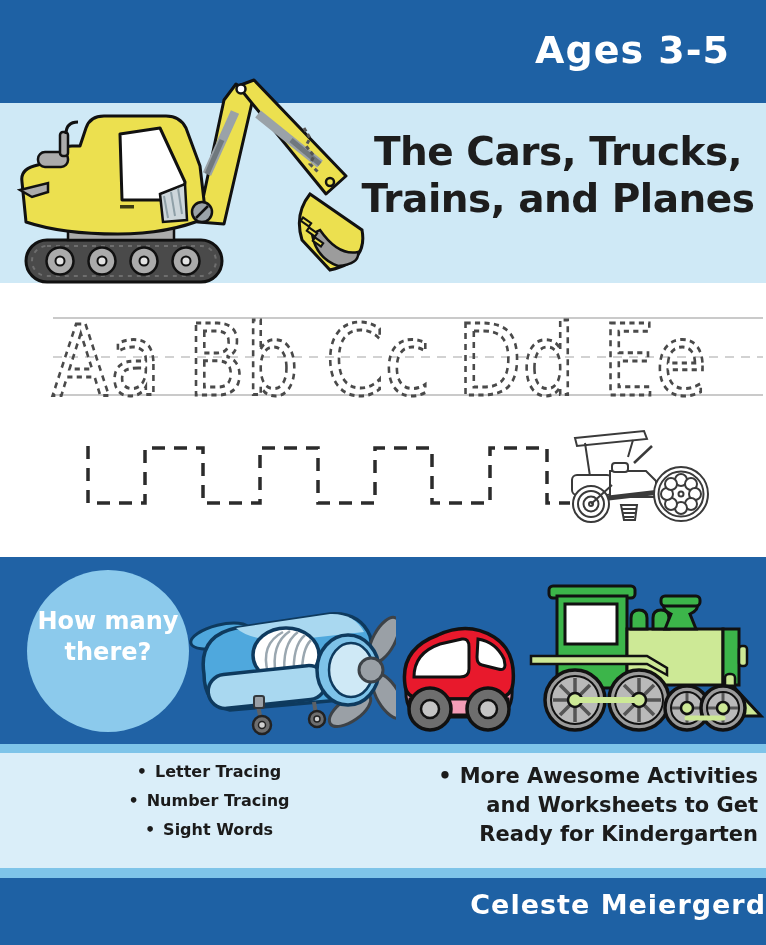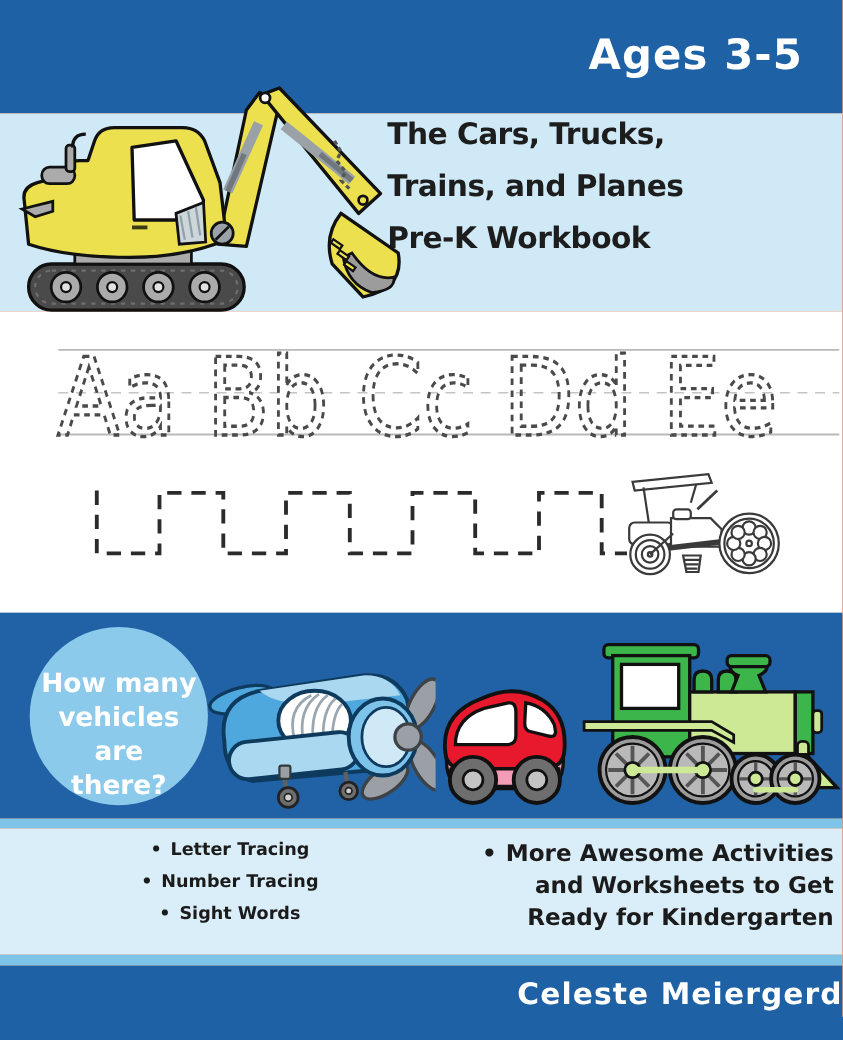--- a/index.html
+++ b/index.html
@@ -15,22 +15,22 @@
   .strip1{top:744px;height:9px;background:#7ec4e9;}
   .band-list{top:753px;height:115px;background:#daeef9;}
   .strip2{top:868px;height:10px;background:#7ec4e9;}
   .band-bottom{top:878px;height:67px;background:#1e61a4;}
 
   .ages{
     position:absolute;top:28px;right:36px;color:#ffffff;
     font-size:38px;font-weight:bold;letter-spacing:1px;
   }
   .title{
-    position:absolute;left:352px;top:99px;width:412px;
-    color:#1d1d1d;font-weight:bold;font-size:27px;line-height:47px;letter-spacing:-0.5px;
+    position:absolute;left:352px;top:128px;width:412px;text-align:center;
+    color:#1d1d1d;font-weight:bold;font-size:39px;line-height:47px;letter-spacing:-0.5px;
   }
   .svg-abs{position:absolute;}
 
   .qcircle{
     position:absolute;left:27px;top:570px;width:162px;height:162px;border-radius:50%;
     background:#8ccaec;color:#ffffff;text-align:center;font-weight:bold;
     font-size:24px;line-height:31px;box-sizing:border-box;padding-top:36px;
   }
   .feat-left{
     position:absolute;left:26px;top:757px;width:366px;text-align:center;
@@ -59,21 +59,20 @@
   <div class="band strip1"></div>
   <div class="band band-list"></div>
   <div class="band strip2"></div>
   <div class="band band-bottom"></div>
 
   <div class="ages">Ages 3-5</div>
 
   <div class="title">
     <div>The Cars, Trucks,</div>
     <div>Trains, and Planes</div>
-    <div>Pre-K Workbook</div>
   </div>
 
   <svg class="svg-abs" style="left:8px;top:72px;" width="362" height="215" viewBox="0 0 362 215">
 
     <rect x="18" y="168" width="196" height="42" rx="21" fill="#4a4a4a" stroke="#111" stroke-width="3"></rect>
     <rect x="24" y="174" width="184" height="30" rx="15" fill="none" stroke="#6e6e6e" stroke-width="2" stroke-dasharray="4 5"></rect>
     <g>
       <circle cx="52" cy="189" r="13.5" fill="#ababab" stroke="#111" stroke-width="2.5"></circle>
       <circle cx="94" cy="189" r="13.5" fill="#ababab" stroke="#111" stroke-width="2.5"></circle>
       <circle cx="136" cy="189" r="13.5" fill="#ababab" stroke="#111" stroke-width="2.5"></circle>
@@ -161,21 +160,20 @@
       <circle cx="591" cy="221" r="18"></circle>
       <circle cx="591" cy="221" r="13"></circle>
       <circle cx="591" cy="221" r="7.5"></circle>
       <circle cx="591" cy="221" r="2"></circle>
       <line x1="591" y1="221" x2="612" y2="202"></line>
     </g>
   </svg>
 
   <div class="qcircle">
     <div>How many</div>
-    <div>vehicles are</div>
     <div>there?</div>
   </div>
 
   <svg class="svg-abs" style="left:188px;top:578px;" width="208" height="162" viewBox="0 0 208 162">
     <ellipse cx="32" cy="58" rx="30" ry="11" transform="rotate(-14 32 58)" fill="#4fa8dd" stroke="#0e3a5e" stroke-width="3"></ellipse>
     <path d="M16,96 Q10,58 48,50 L142,36 Q172,34 182,58 L188,90 Q188,116 152,122 L42,132 Q16,126 16,96 Z" fill="#4fa8dd" stroke="#0e3a5e" stroke-width="3.5"></path>
     <path d="M48,50 L142,36 Q166,35 176,54 L104,62 Q64,64 48,50 Z" fill="#a9d8f0" stroke="none"></path>
     <ellipse cx="98" cy="77" rx="33" ry="27" fill="#ffffff" stroke="#0e3a5e" stroke-width="3.5"></ellipse>
     <g stroke="#9aa7b0" stroke-width="2.5" fill="none">
       <path d="M80,95 Q72,66 95,54"></path>

